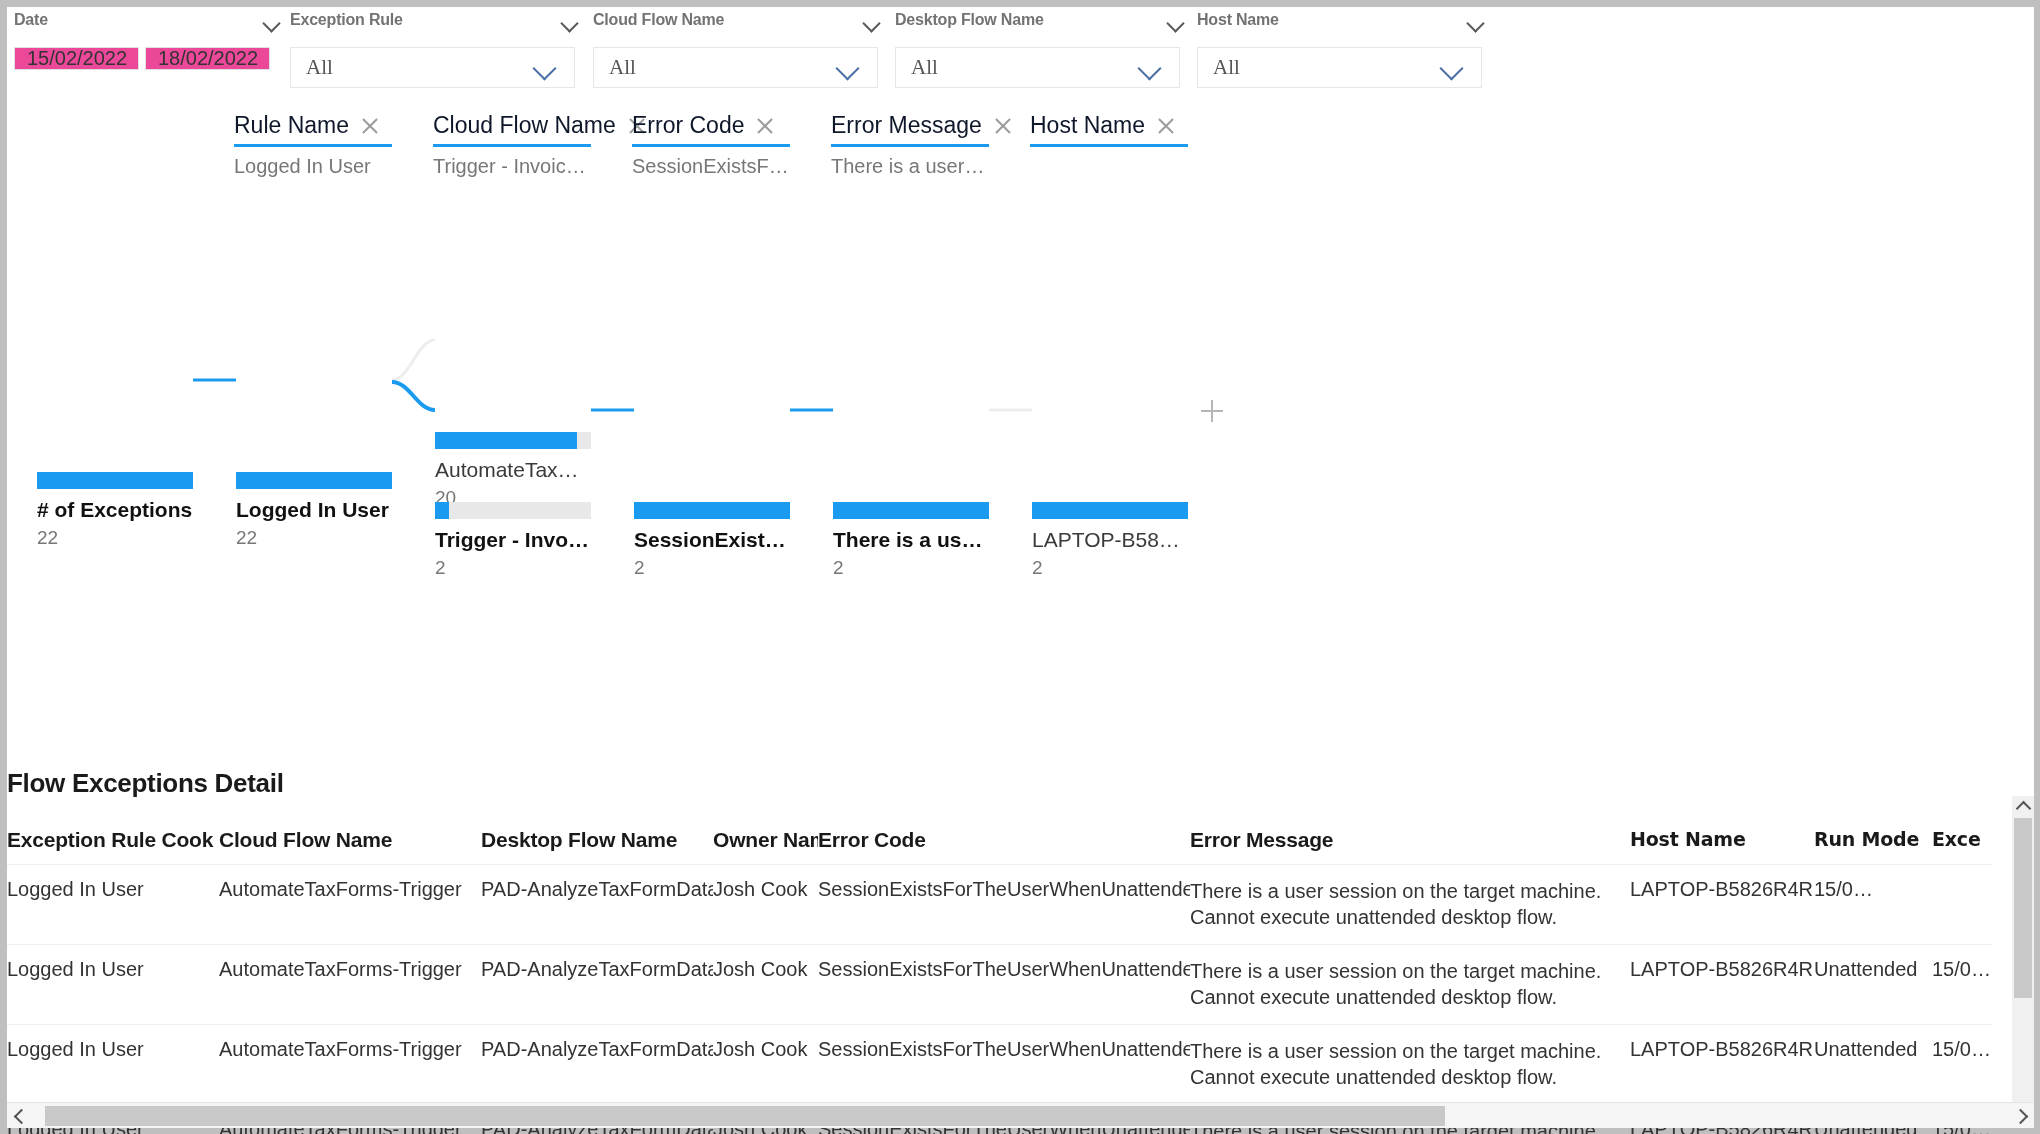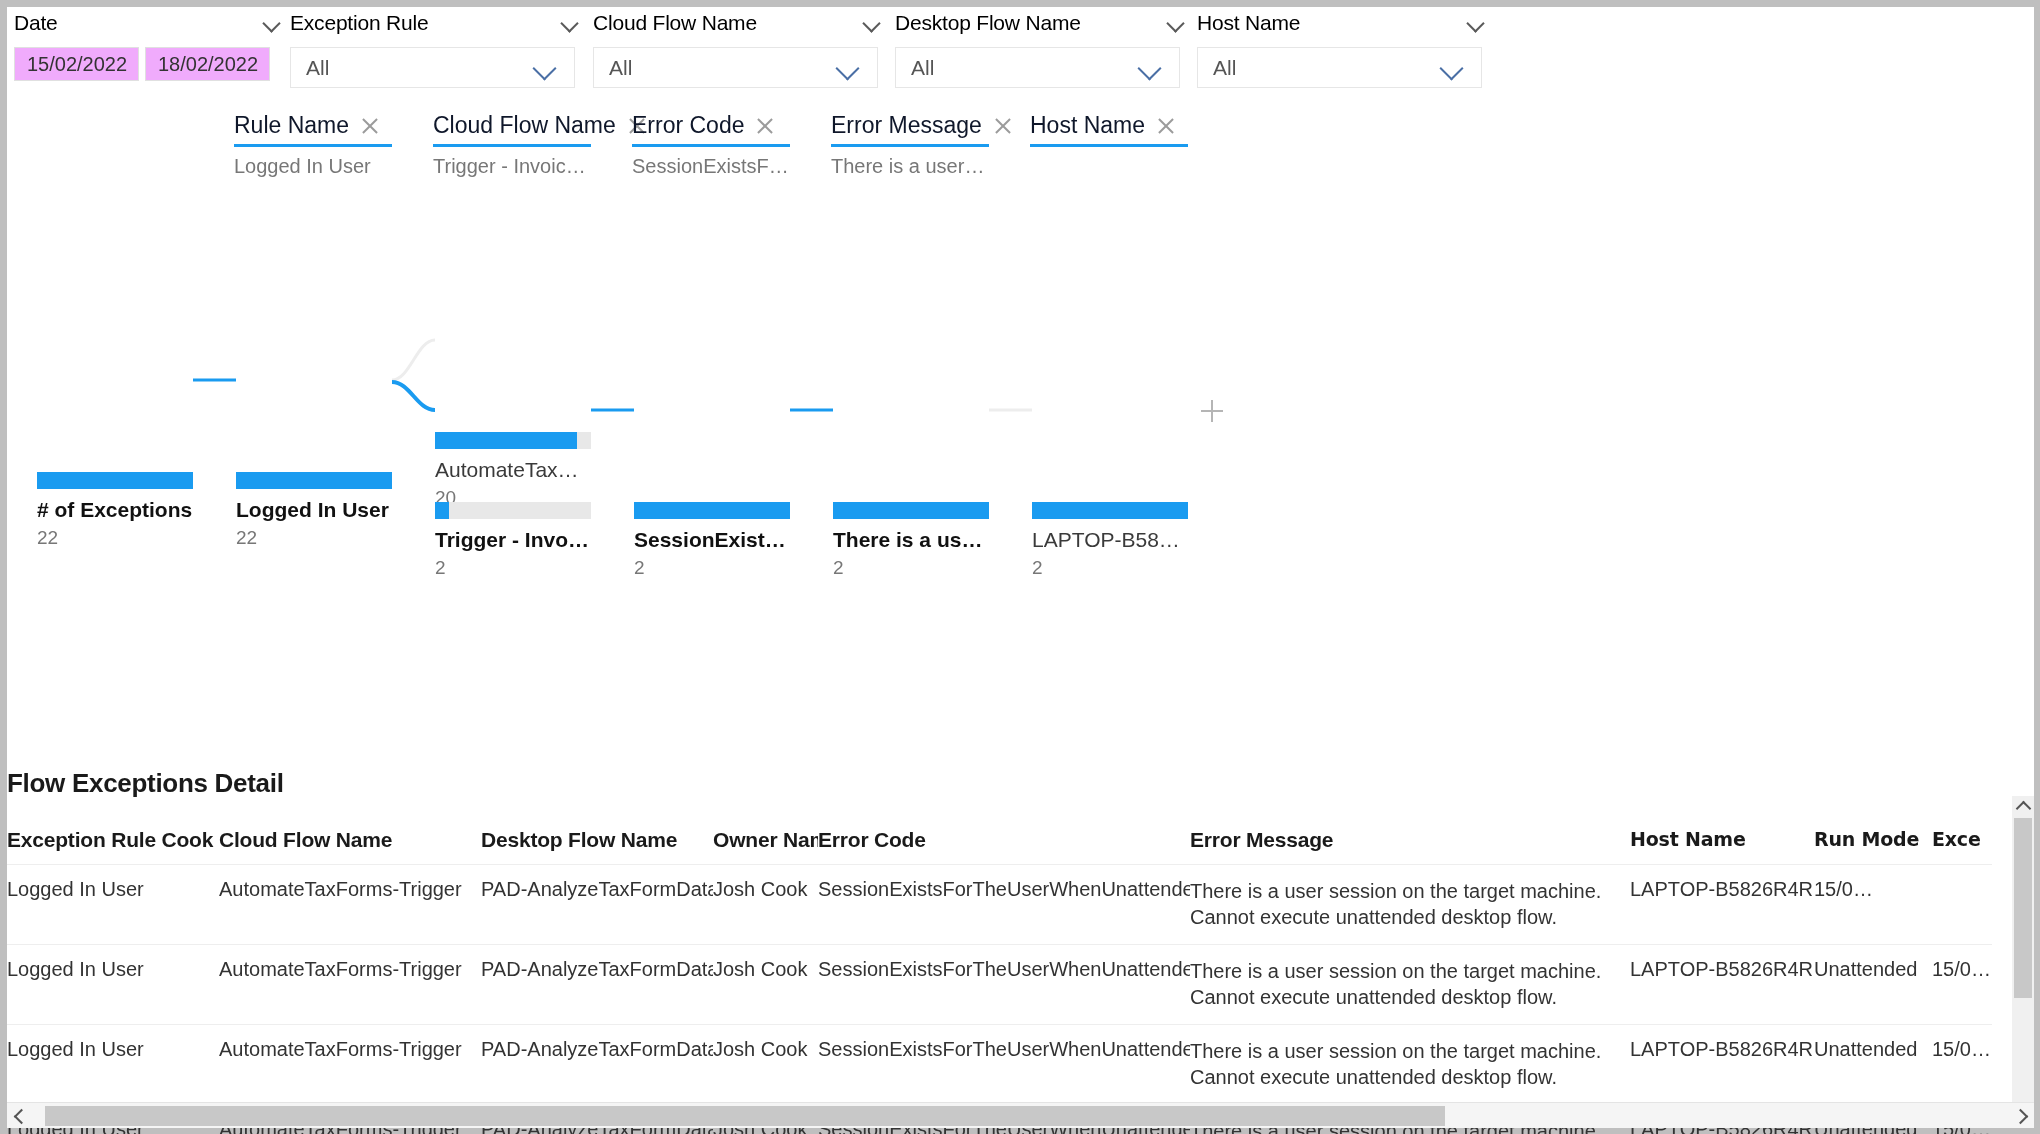--- a/index.html
+++ b/index.html
@@ -18,21 +18,21 @@
   .left-strip { position:absolute; left:0; top:0; width:7px; height:1134px; background:#bfbfbf; }
   .right-strip { position:absolute; right:0; top:0; width:6px; height:1134px; background:#bfbfbf; }
   .bottom-strip { position:absolute; left:0; bottom:0; width:2040px; height:6px; background:#bfbfbf; }
 
   
   .filters { position:absolute; left:7px; top:7px; width:2026px; height:100px; }
   .slicer { position:absolute; top:0; height:100px; }
   .slicer-head { position:relative; height:34px; }
   .slicer-title {
     position:absolute; left:0; top:4px;
-    font-size:21px; font-weight:normal; color:#000000;
+    font-size:16px; font-weight:bold; color:#737373;
     white-space:nowrap; letter-spacing:-0.2px;
   }
   .chev-head { position:absolute; top:10px; }
   .chev {
     display:block; width:17px; height:9px; position:relative;
   }
   .chev::before {
     content:""; position:absolute; left:1px; top:0;
     width:11px; height:11px;
     border-right:2px solid #5a5a5a; border-bottom:2px solid #5a5a5a;
@@ -41,31 +41,31 @@
   .chev-lg { display:block; width:26px; height:14px; position:relative; }
   .chev-lg::before {
     content:""; position:absolute; left:2px; top:-1px;
     width:15px; height:15px;
     border-right:2px solid #4a6fa5; border-bottom:2px solid #4a6fa5;
     transform: rotate(45deg);
   }
 
   .date-boxes { position:absolute; left:0; top:40px; display:flex; gap:6px; }
   .date-box {
-    width:125px; height:34px; border:1px solid #e0e0e0; background:#f0abfc;
+    width:125px; height:23px; border:1px solid #e0e0e0; background:#ec4899;
     display:flex; align-items:center; padding-left:12px;
     font-size:20px; color:#333;
   }
   .dropdown {
     position:absolute; top:40px; left:0; height:41px;
     border:1px solid #e6e6e6; background:#fff;
     display:flex; align-items:center; padding:0 14px 0 15px;
     font-size:21px; color:#555;
   }
-  .dropdown .dd-val { flex:1; }
+  .dropdown .dd-val { flex:1;font-family:Liberation Serif, serif; }
 
   
   .tree { position:absolute; left:7px; top:112px; width:2026px; height:638px; background:#fff; }
 
   .level-head { position:absolute; top:0; }
   .level-head-row { display:flex; align-items:center; }
   .level-head-label {
     font-size:23px; color:#0f172a; font-weight:400; white-space:nowrap;
   }
   .level-close {

